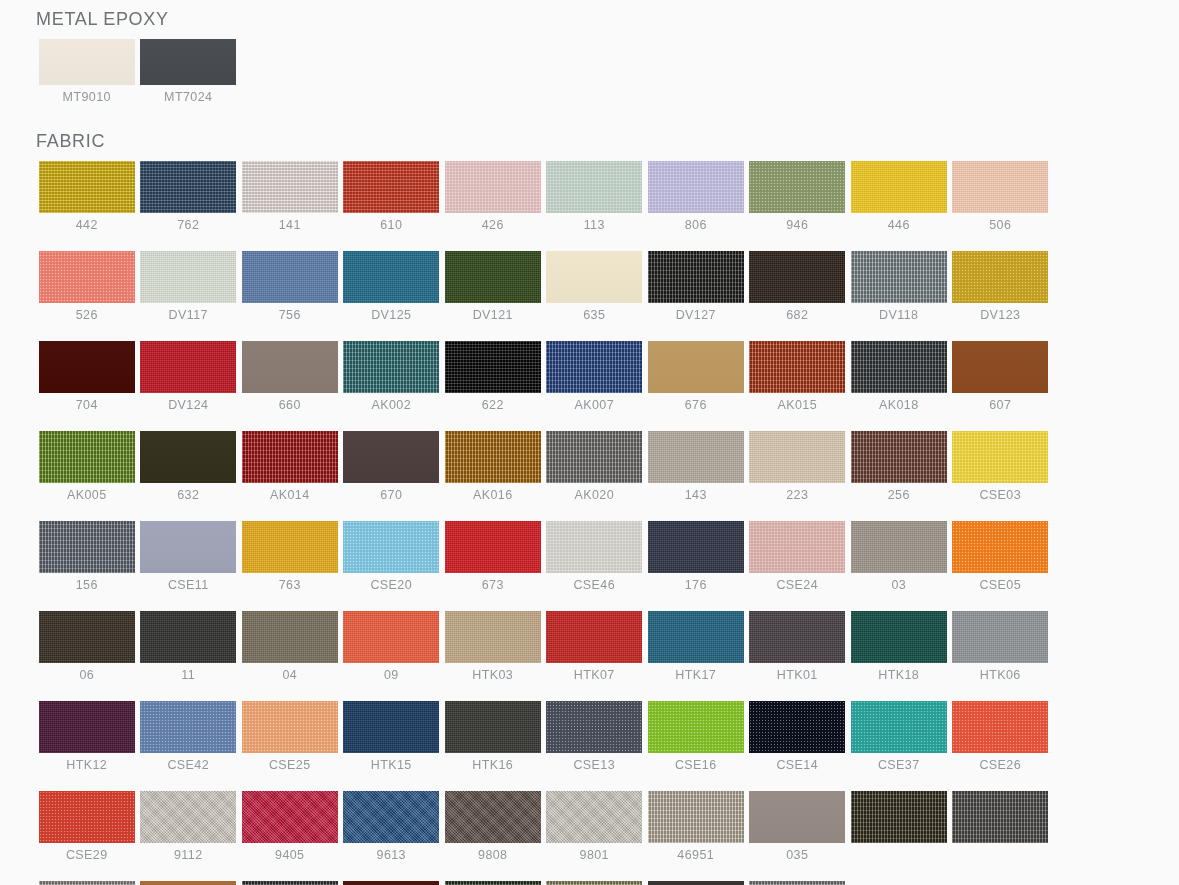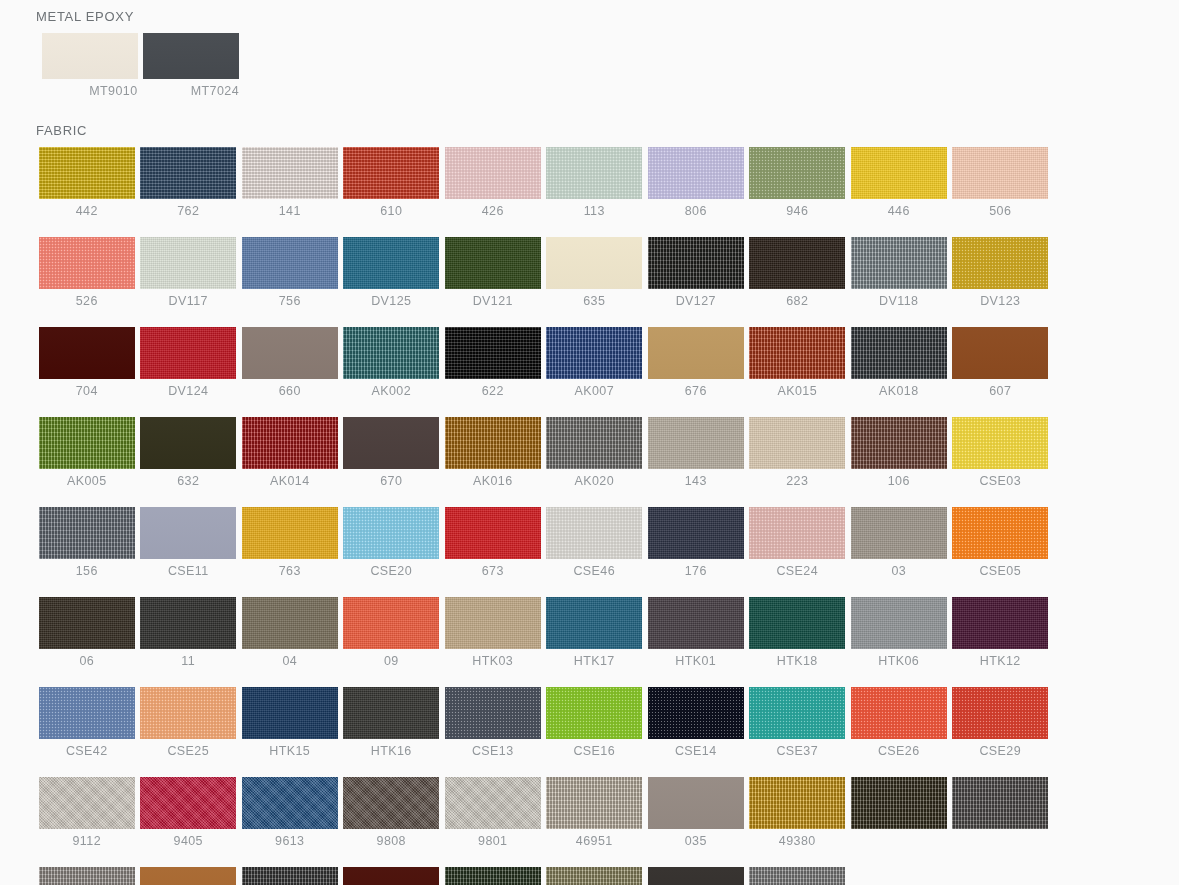--- a/index.html
+++ b/index.html
@@ -18,31 +18,31 @@
     height: 885px;
     background: #fafafa;
     padding: 0;
     position: relative;
     overflow: hidden;
   }
   .section {
     padding-left: 36px;
   }
   .section-title {
-    font-size: 13px;
+    font-size: 18px;
     letter-spacing: 0.7px;
     color: #6d7276;
     font-weight: 400;
     text-transform: uppercase;
     margin: 0;
     padding: 0;
   }
   #metal-section { padding-top: 9px; }
   #fabric-section { padding-top: 0; }
-  #fabric-section .section-title { margin-top: 1px; }
+  #fabric-section .section-title { margin-top: 11px; }
 
   .swatch-grid {
     display: flex;
     flex-wrap: wrap;
     width: 1110px;
     margin-top: 9px;
   }
   .swatch-cell {
     width: 101.5px;
     margin-bottom: 19px;
@@ -61,21 +61,21 @@
     margin-top: 6px;
     font-size: 12.5px;
     color: #92979b;
     letter-spacing: 0.4px;
     text-align: center;
     line-height: 13px;
     white-space: nowrap;
   }
 
   
-  #metal-grid .swatch-cell { width: 101.5px; margin-bottom: 24px; align-items: flex-end; }
+  #metal-grid .swatch-cell { width: 101.5px; margin-bottom: 16px; }
   #metal-grid .swatch-chip { width: 96px; height: 46px; }
 
   
   .tex-weave::after,
   .tex-knit::after,
   .tex-dot::after,
   .tex-coarse::after,
   .tex-fine::after,
   .tex-flat::after {
     content: "";
@@ -289,21 +289,21 @@
         <div class="swatch-cell">
           <div class="swatch-chip tex-fine" style="background-color: rgb(176, 168, 154);"></div>
           <div class="swatch-label">143</div>
         </div>
         <div class="swatch-cell">
           <div class="swatch-chip tex-fine" style="background-color: rgb(214, 198, 174);"></div>
           <div class="swatch-label">223</div>
         </div>
         <div class="swatch-cell">
           <div class="swatch-chip tex-coarse" style="background-color: rgb(123, 75, 61);"></div>
-          <div class="swatch-label">106</div>
+          <div class="swatch-label">256</div>
         </div>
         <div class="swatch-cell">
           <div class="swatch-chip tex-dot" style="background-color: rgb(236, 211, 65);"></div>
           <div class="swatch-label">CSE03</div>
         </div>
         <div class="swatch-cell">
           <div class="swatch-chip tex-coarse" style="background-color: rgb(111, 118, 128);"></div>
           <div class="swatch-label">156</div>
         </div>
         <div class="swatch-cell">
@@ -356,20 +356,24 @@
         </div>
         <div class="swatch-cell">
           <div class="swatch-chip tex-fine" style="background-color: rgb(232, 90, 60);"></div>
           <div class="swatch-label">09</div>
         </div>
         <div class="swatch-cell">
           <div class="swatch-chip tex-fine" style="background-color: rgb(189, 166, 132);"></div>
           <div class="swatch-label">HTK03</div>
         </div>
         <div class="swatch-cell">
+          <div class="swatch-chip tex-fine" style="background-color: rgb(191, 34, 32);"></div>
+          <div class="swatch-label">HTK07</div>
+        </div>
+        <div class="swatch-cell">
           <div class="swatch-chip tex-fine" style="background-color: rgb(31, 95, 124);"></div>
           <div class="swatch-label">HTK17</div>
         </div>
         <div class="swatch-cell">
           <div class="swatch-chip tex-fine" style="background-color: rgb(68, 60, 66);"></div>
           <div class="swatch-label">HTK01</div>
         </div>
         <div class="swatch-cell">
           <div class="swatch-chip tex-fine" style="background-color: rgb(15, 74, 64);"></div>
           <div class="swatch-label">HTK18</div>
@@ -444,24 +448,20 @@
         </div>
         <div class="swatch-cell">
           <div class="swatch-chip tex-coarse" style="background-color: rgb(207, 196, 178);"></div>
           <div class="swatch-label">46951</div>
         </div>
         <div class="swatch-cell">
           <div class="swatch-chip tex-flat" style="background-color: rgb(149, 138, 131);"></div>
           <div class="swatch-label">035</div>
         </div>
         <div class="swatch-cell">
-          <div class="swatch-chip tex-coarse" style="background-color: rgb(220, 164, 23);"></div>
-          <div class="swatch-label">49380</div>
-        </div>
-        <div class="swatch-cell">
           <div class="swatch-chip tex-coarse" style="background-color: rgb(58, 52, 33);"></div>
         </div>
         <div class="swatch-cell">
           <div class="swatch-chip tex-coarse" style="background-color: rgb(86, 84, 82);"></div>
         </div>
         <div class="swatch-cell">
           <div class="swatch-chip tex-coarse" style="background-color: rgb(163, 156, 151);"></div>
         </div>
         <div class="swatch-cell">
           <div class="swatch-chip tex-flat" style="background-color: rgb(168, 104, 48);"></div>

